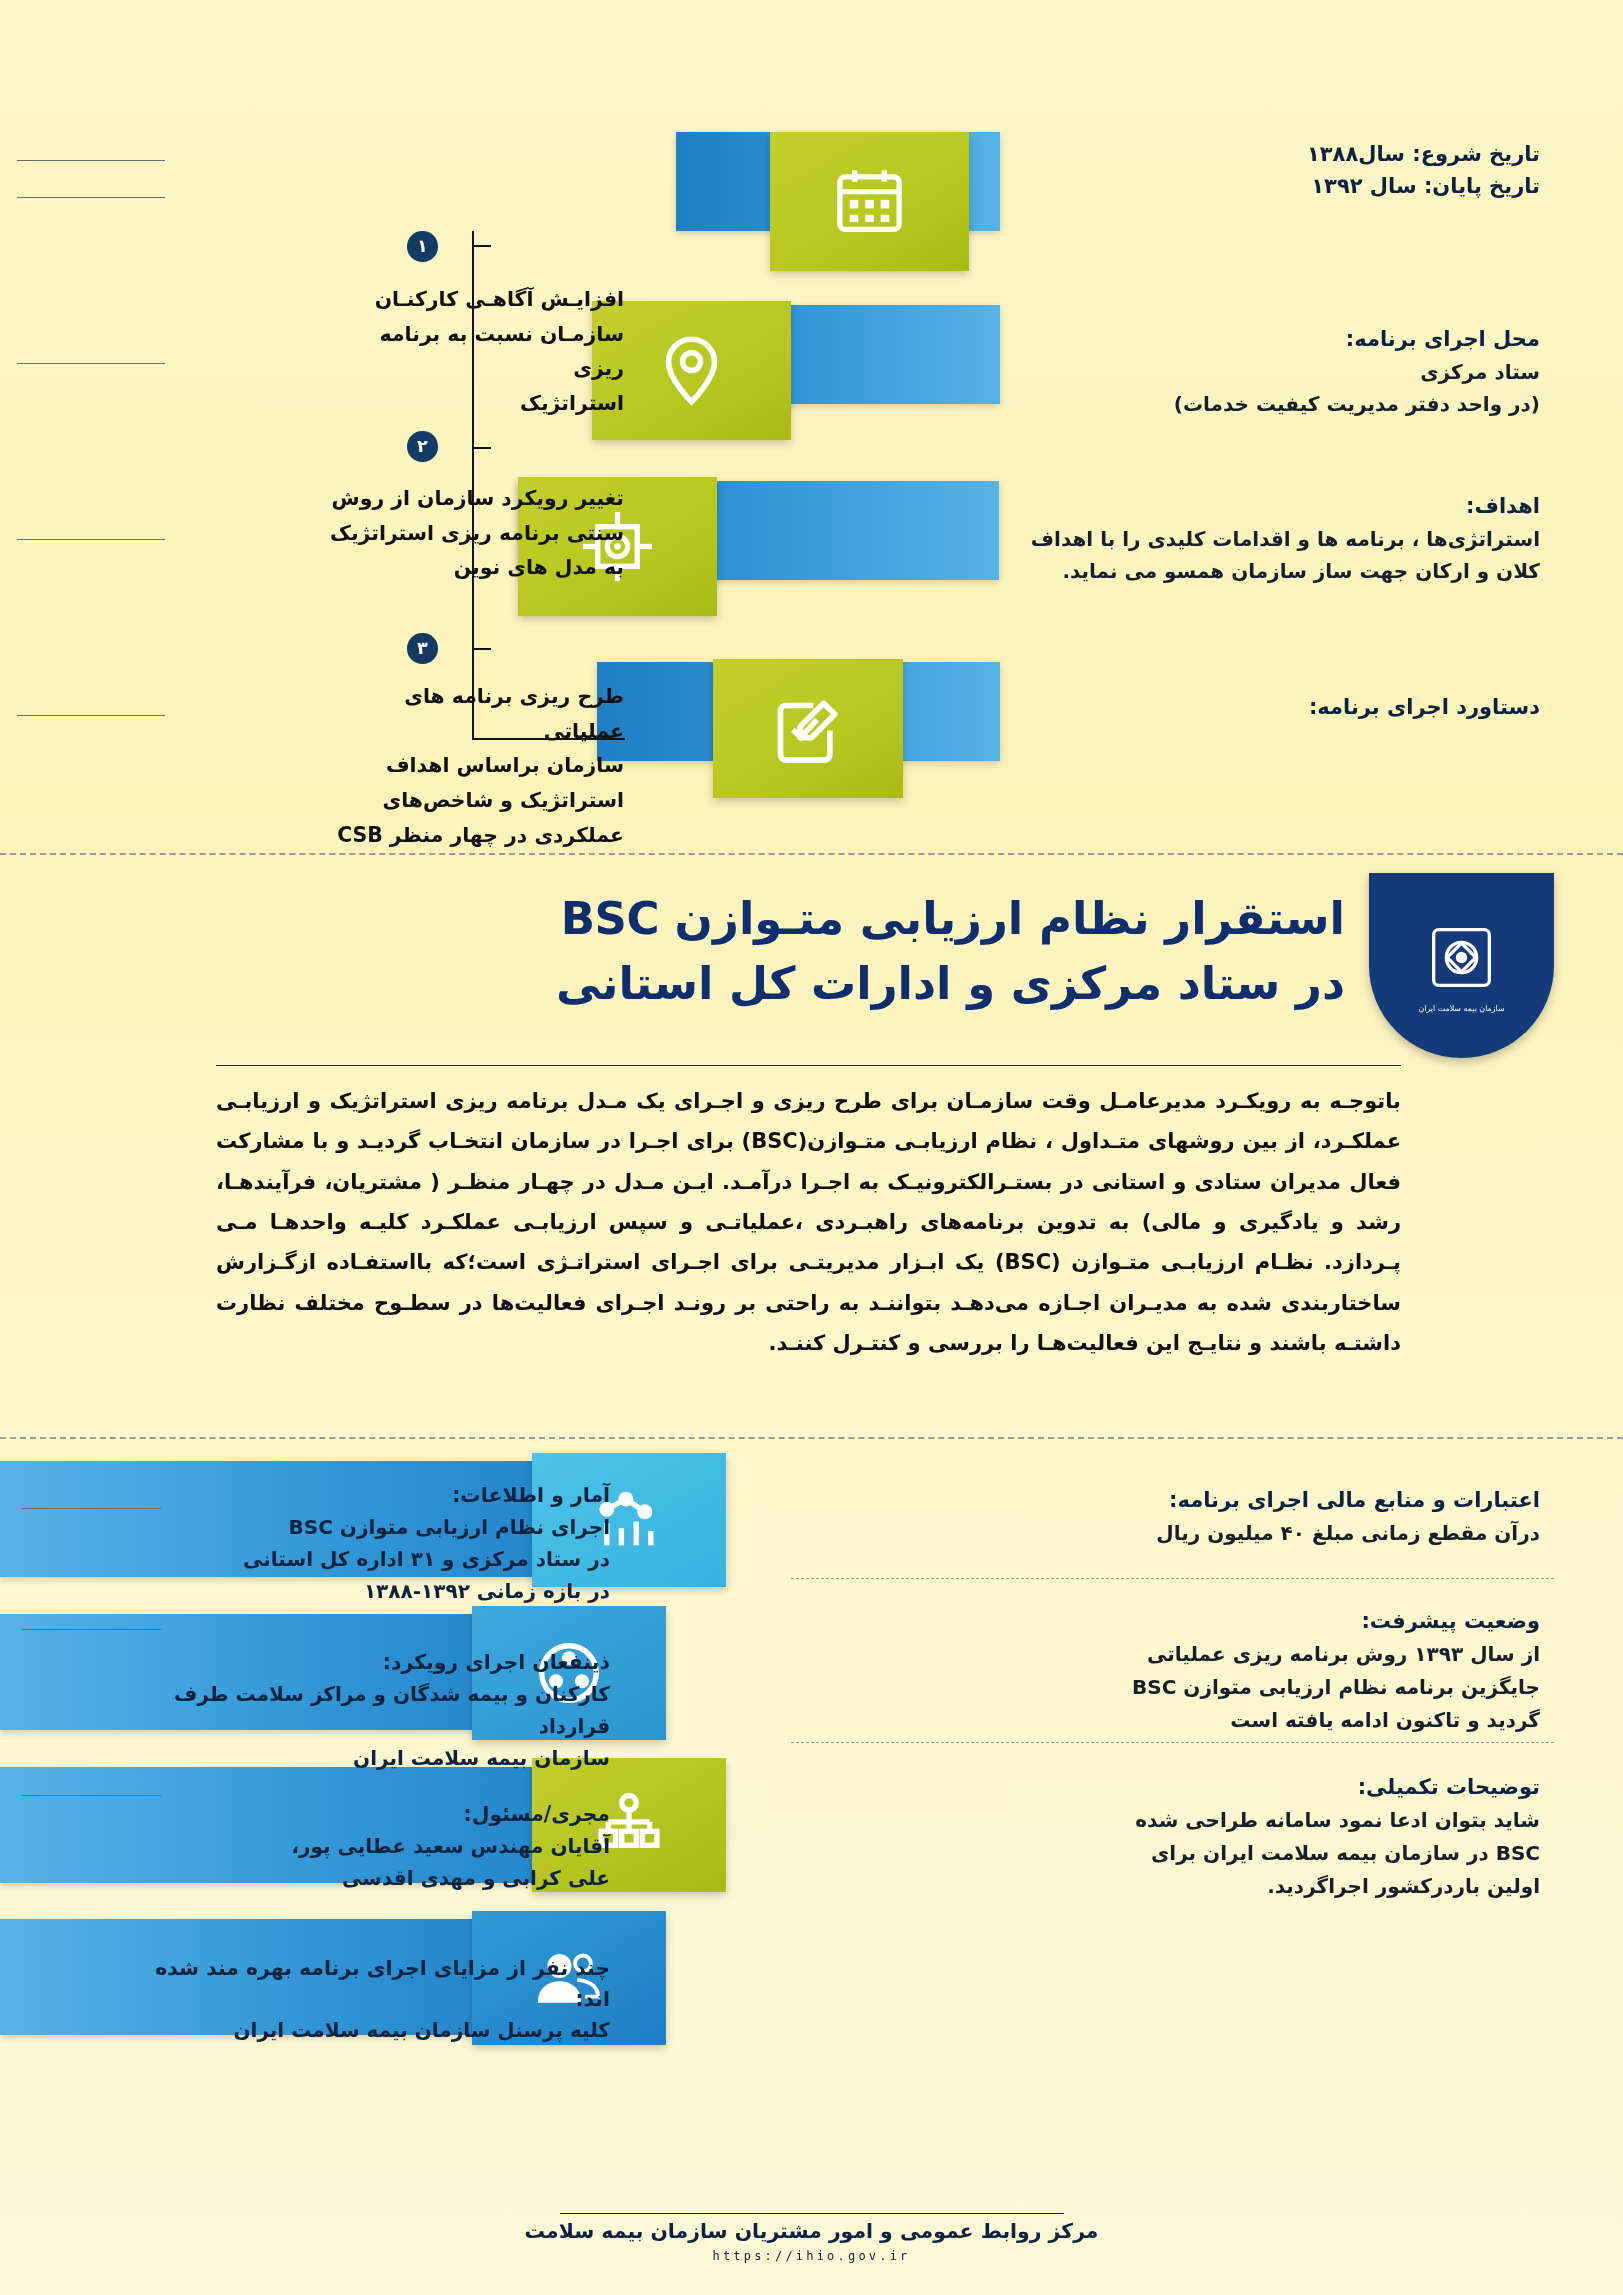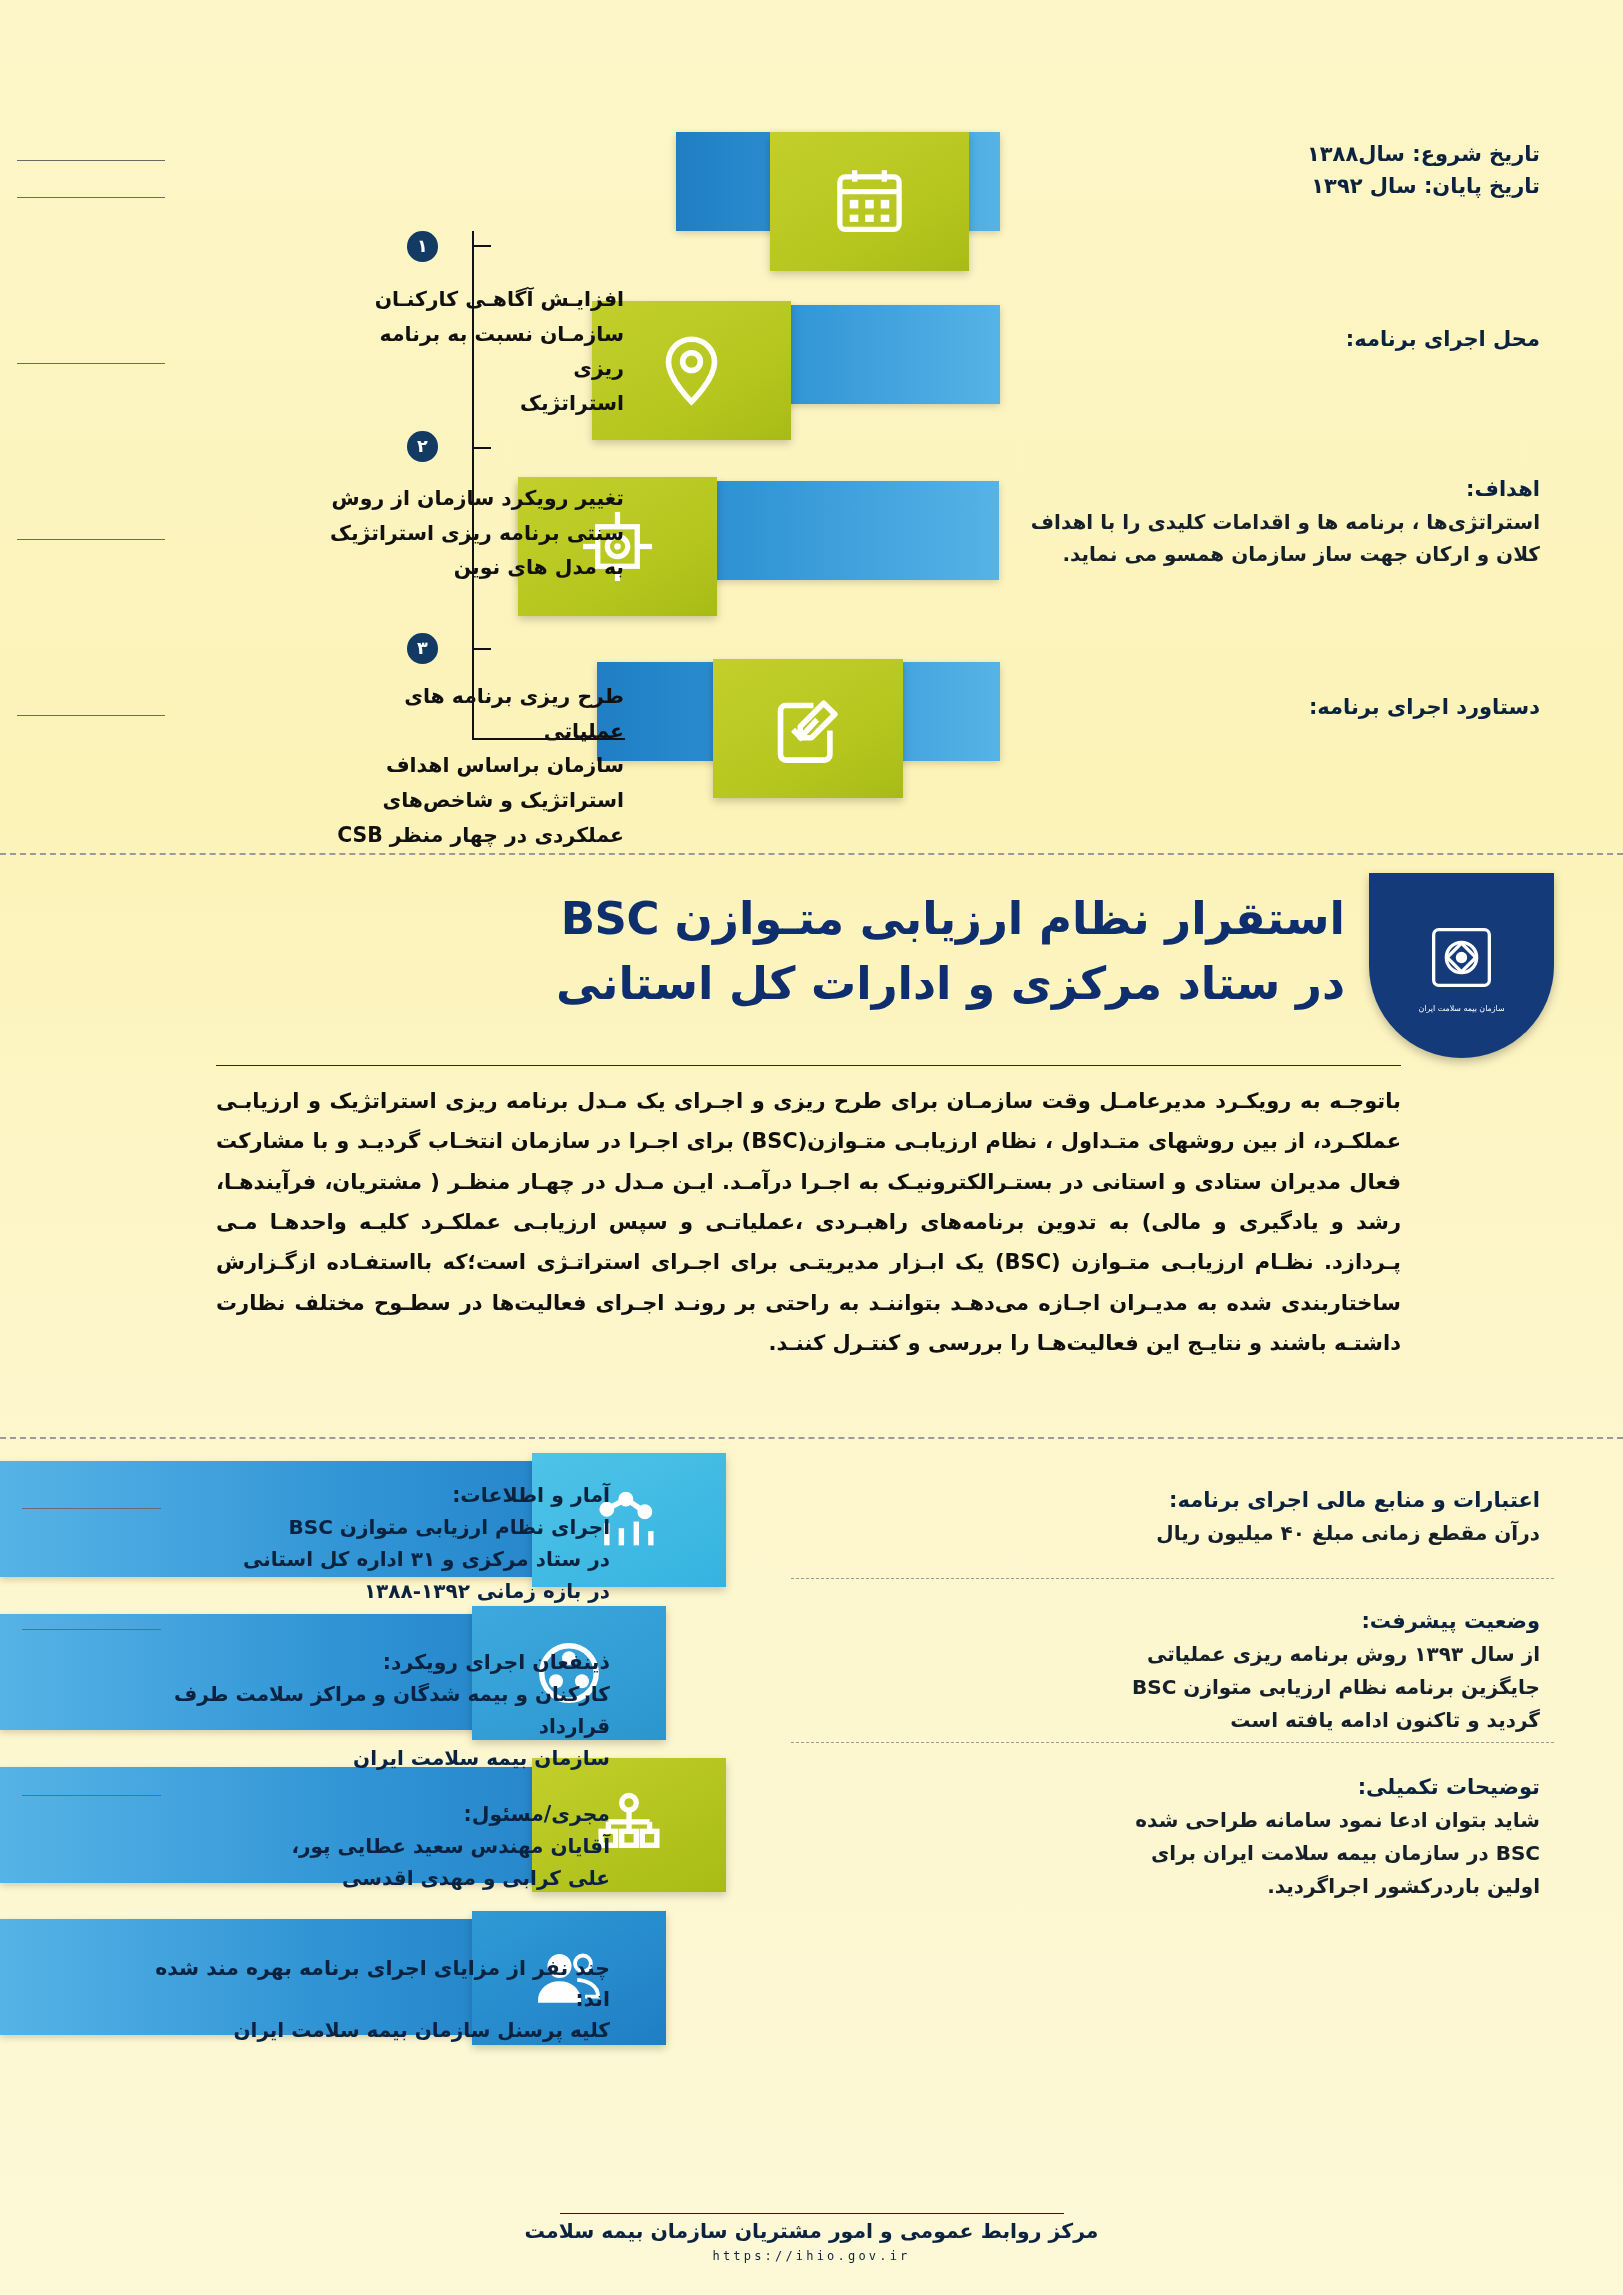--- a/index.html
+++ b/index.html
@@ -283,24 +283,26 @@
 
   <div class="info-block" style="top:139px;">
     <div class="ttl">تاریخ شروع: سال۱۳۸۸</div>
     <div class="ttl">تاریخ پایان: سال ۱۳۹۲</div>
   </div>
   <div class="rule-line" style="top:160px;"></div>
   <div class="rule-line" style="top:197px;"></div>
 
   <div class="info-block" style="top:305px;margin-top:19px;">
     <div class="ttl">محل اجرای برنامه:</div>
+    <div class="bdy" style="white-space:pre-line;">ستاد مرکزی
+(در واحد دفتر مدیریت کیفیت خدمات)</div>
   </div>
   <div class="rule-line" style="top:363px;"></div>
 
-  <div class="info-block" style="top:474px;">
+  <div class="info-block" style="top:491px;">
     <div class="ttl">اهداف:</div>
     <div class="bdy" style="white-space:pre-line;">استراتژی‌ها ، برنامه ها و اقدامات کلیدی را با اهداف
 کلان و ارکان جهت ساز سازمان همسو می نماید.</div>
   </div>
   <div class="rule-line" style="top:539px;"></div>
 
   <div class="info-block" style="top:692px;">
     <div class="ttl">دستاورد اجرای برنامه:</div>
   </div>
   <div class="rule-line" style="top:715px;"></div>

